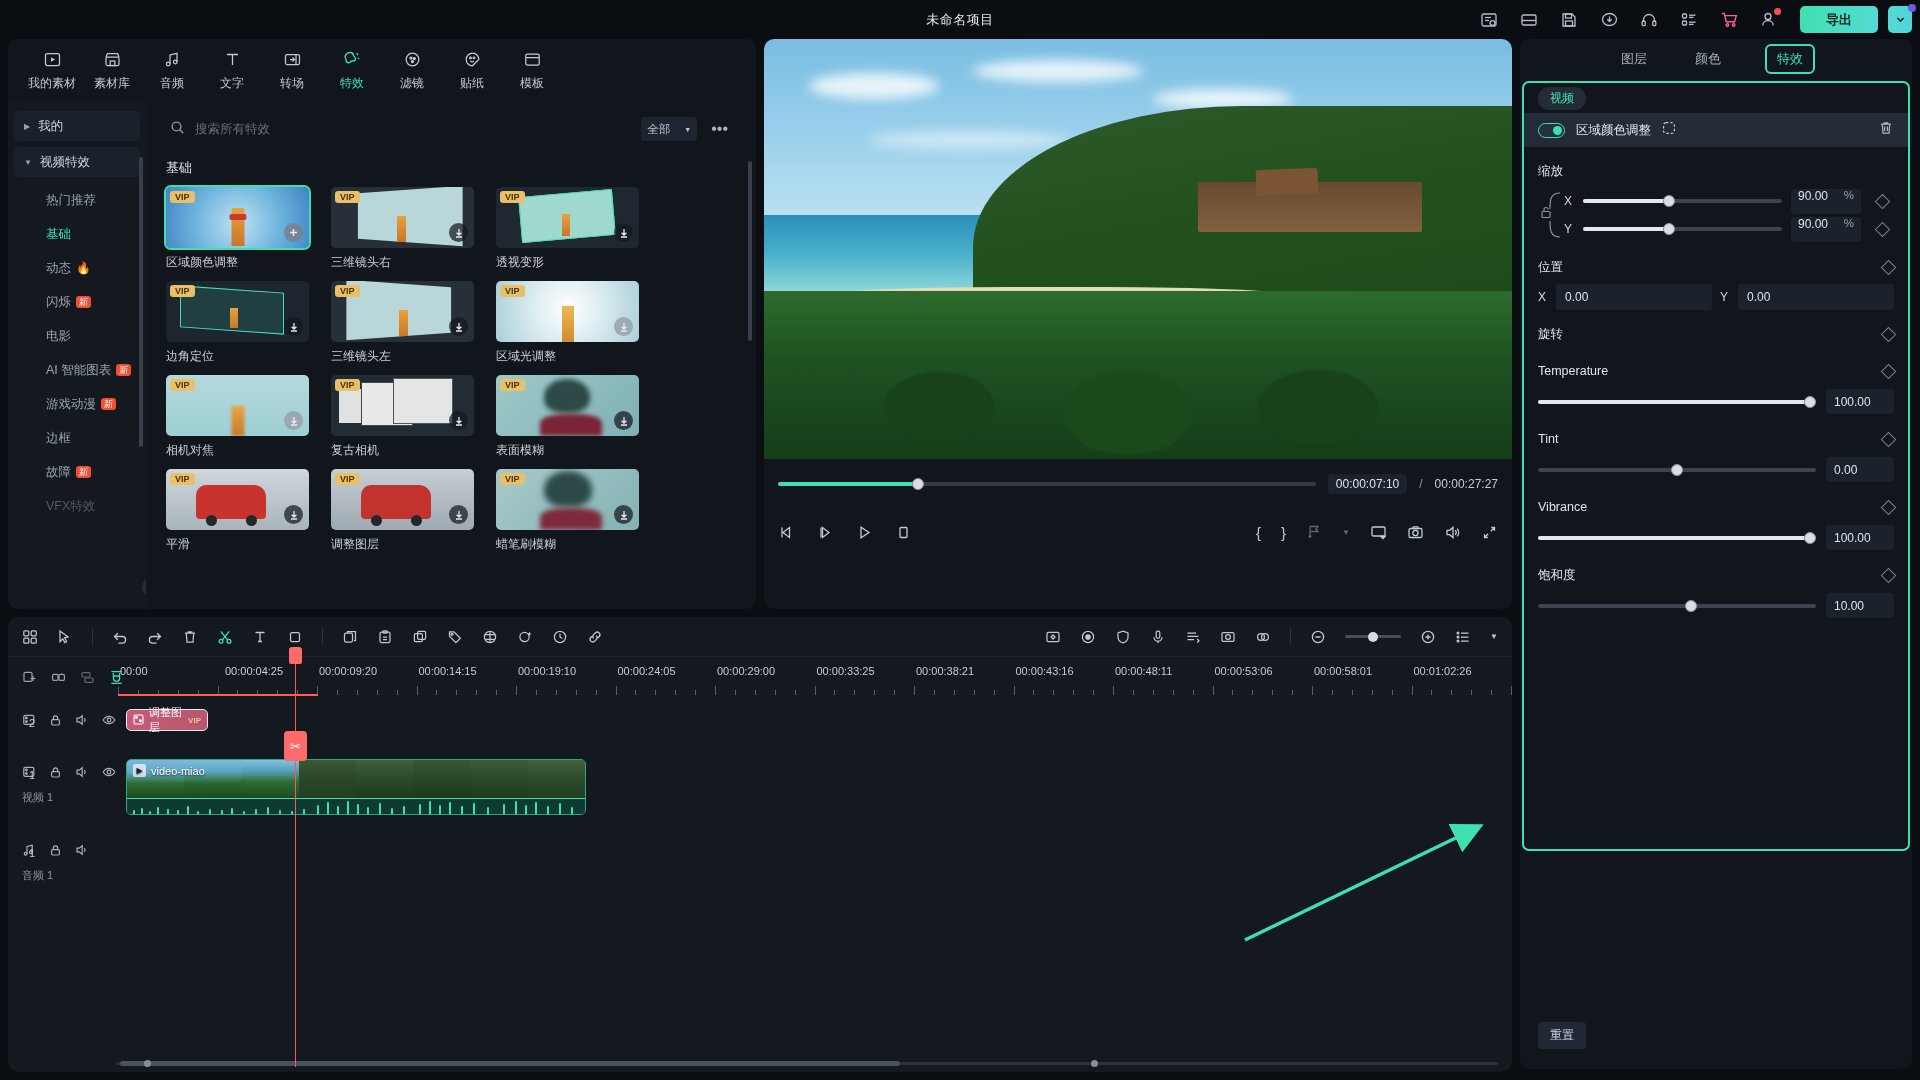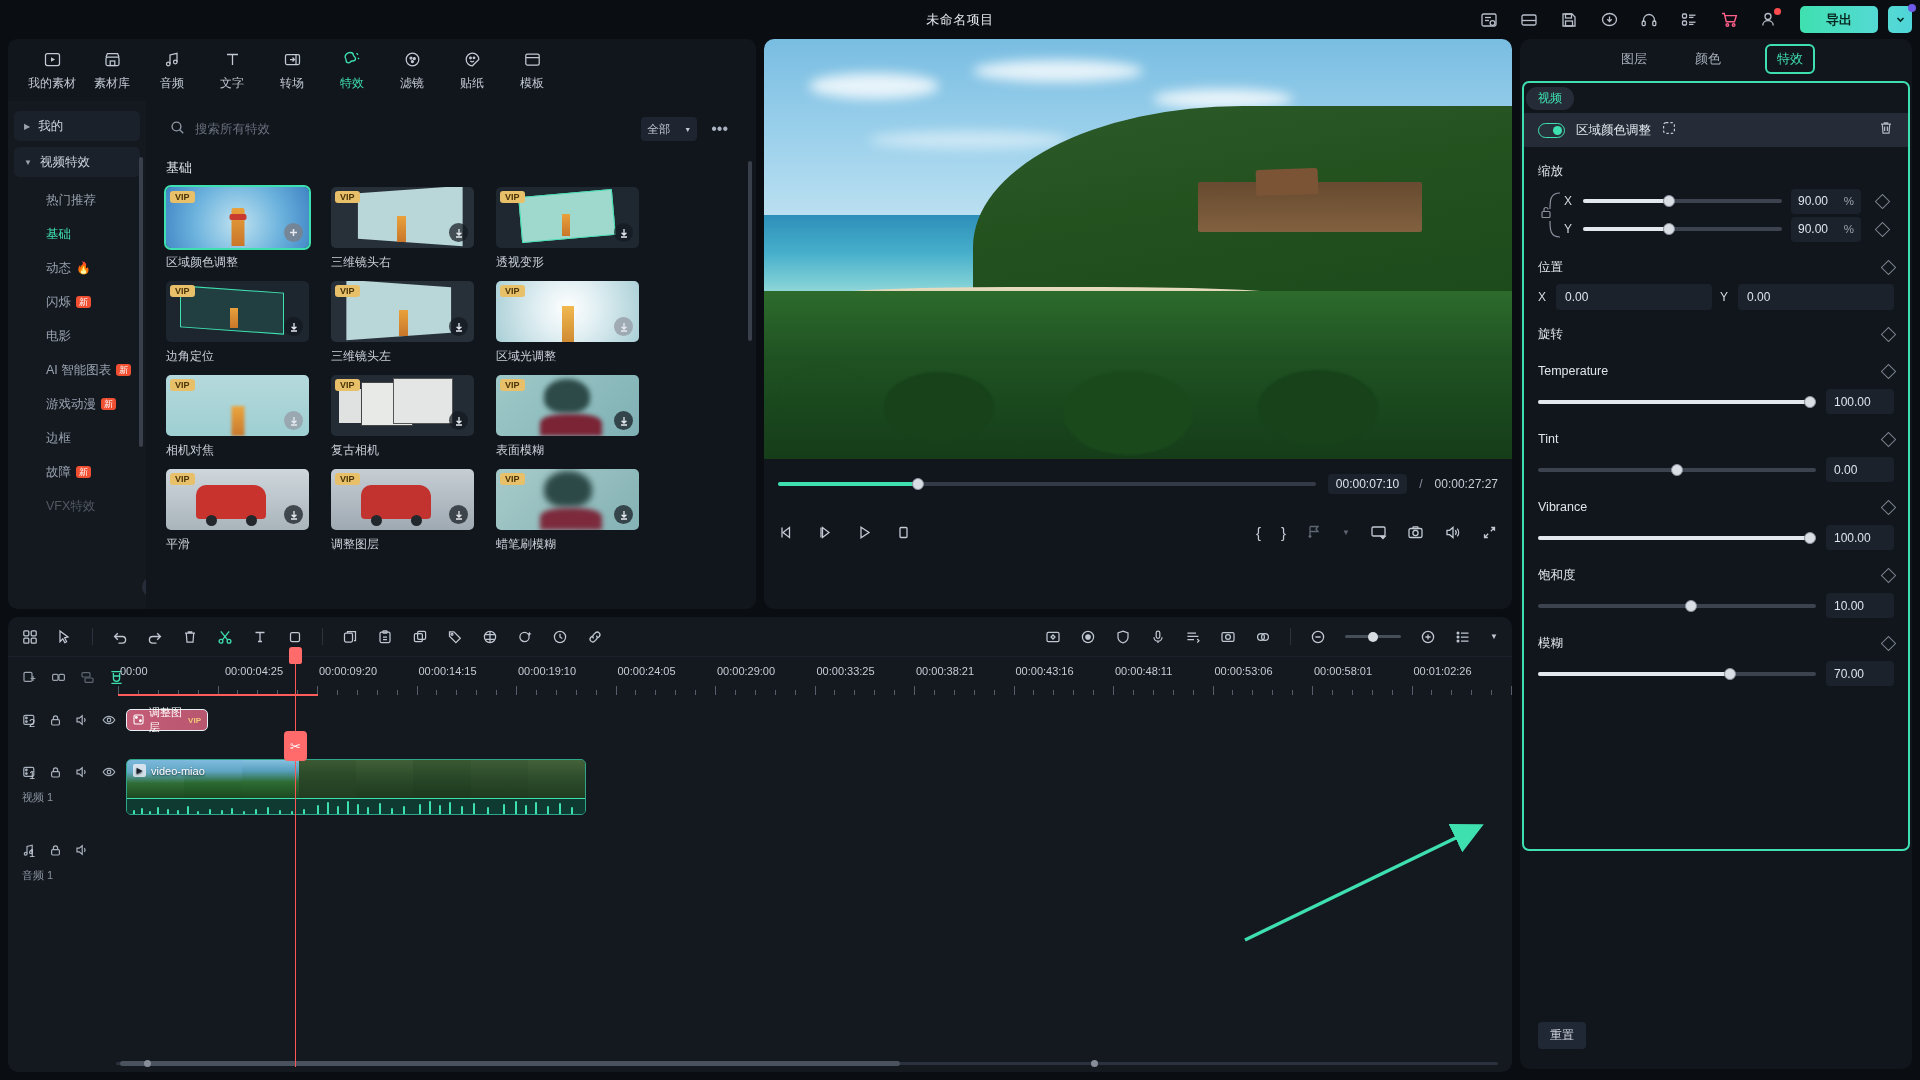--- a/index.html
+++ b/index.html
@@ -237,21 +237,21 @@
   .ptab { cursor: pointer; padding: 4px 2px; }
   .ptab.active { color: #3fe0b0; }
   .ptab-hl {
     outline: 2px solid #3fe0b0; border-radius: 4px; padding: 4px 10px;
   }
   .props-inner {
     position: absolute; left: 2px; top: 42px; width: 388px; height: 770px;
     border: 2px solid #3fe0b0; border-radius: 7px; overflow: hidden;
     background: #11161d;
   }
-  .sub-tabs { height: 30px; display: flex; align-items: center; padding-left: 2px; }
+  .sub-tabs { height: 30px; display: flex; align-items: center; padding-left: 14px; }
   .sub-pill {
     background: #252c37; color: #3fe0b0; font-size: 12px;
     padding: 3px 12px; border-radius: 11px; cursor: pointer;
   }
   .fx-header {
     height: 34px; background: #252c37; display: flex; align-items: center;
     padding: 0 14px; gap: 11px;
   }
   .toggle {
     width: 27px; height: 15px; border-radius: 8px; background: #27313b;
@@ -290,21 +290,21 @@
     position: absolute; left: 0; top: 0; height: 4px;
     background: #e3e8ee; border-radius: 2px;
   }
   .slider .knob {
     position: absolute; top: -4px; width: 12px; height: 12px;
     border-radius: 50%; background: #d9dee5; border: 1.5px solid #8b929d;
     transform: translateX(-50%);
   }
   .numbox {
     width: 70px; height: 25px; background: #1b222c; border-radius: 4px;
-    display: flex; align-items: center; justify-content: space-between;
+    display: flex; justify-content: space-between;
     padding: 0 7px; font-size: 12px; color: #dfe4eb;
   }
   .numbox .unit { color: #9aa2ad; font-size: 11.5px; }
   .kf-right { width: 24px; display: flex; justify-content: center; }
   .pos-row { display: flex; align-items: center; gap: 8px; margin-top: 5px; }
   .pos-field {
     flex: 1; height: 26px; background: #1b222c; border-radius: 4px;
     display: flex; align-items: center; padding: 0 9px;
     font-size: 12px; color: #dfe4eb;
   }
@@ -1098,33 +1098,20 @@
           </div>
           <div class="adj-row">
             <div class="slider">
               <div class="fill" id="a3Fill" style="background: transparent; width: 55%;"></div>
               <div class="knob" id="a3Knob" style="left: 55%;"></div>
             </div>
             <div class="adj-num">10.00</div>
           </div>
         </div>
 
-        <div class="adj-group">
-          <div class="p-label-row">
-            <span class="p-label">模糊</span>
-            <span class="kf"></span>
-          </div>
-          <div class="adj-row">
-            <div class="slider">
-              <div class="fill" id="a4Fill" style="width: 69%;"></div>
-              <div class="knob" id="a4Knob" style="left: 69%;"></div>
-            </div>
-            <div class="adj-num">70.00</div>
-          </div>
-        </div>
 
       </div>
     </div>
 
     <div class="reset-btn">重置</div>
   </div>
 
   <div class="timeline">
     <div class="tl-toolbar">
       <span class="tb">

